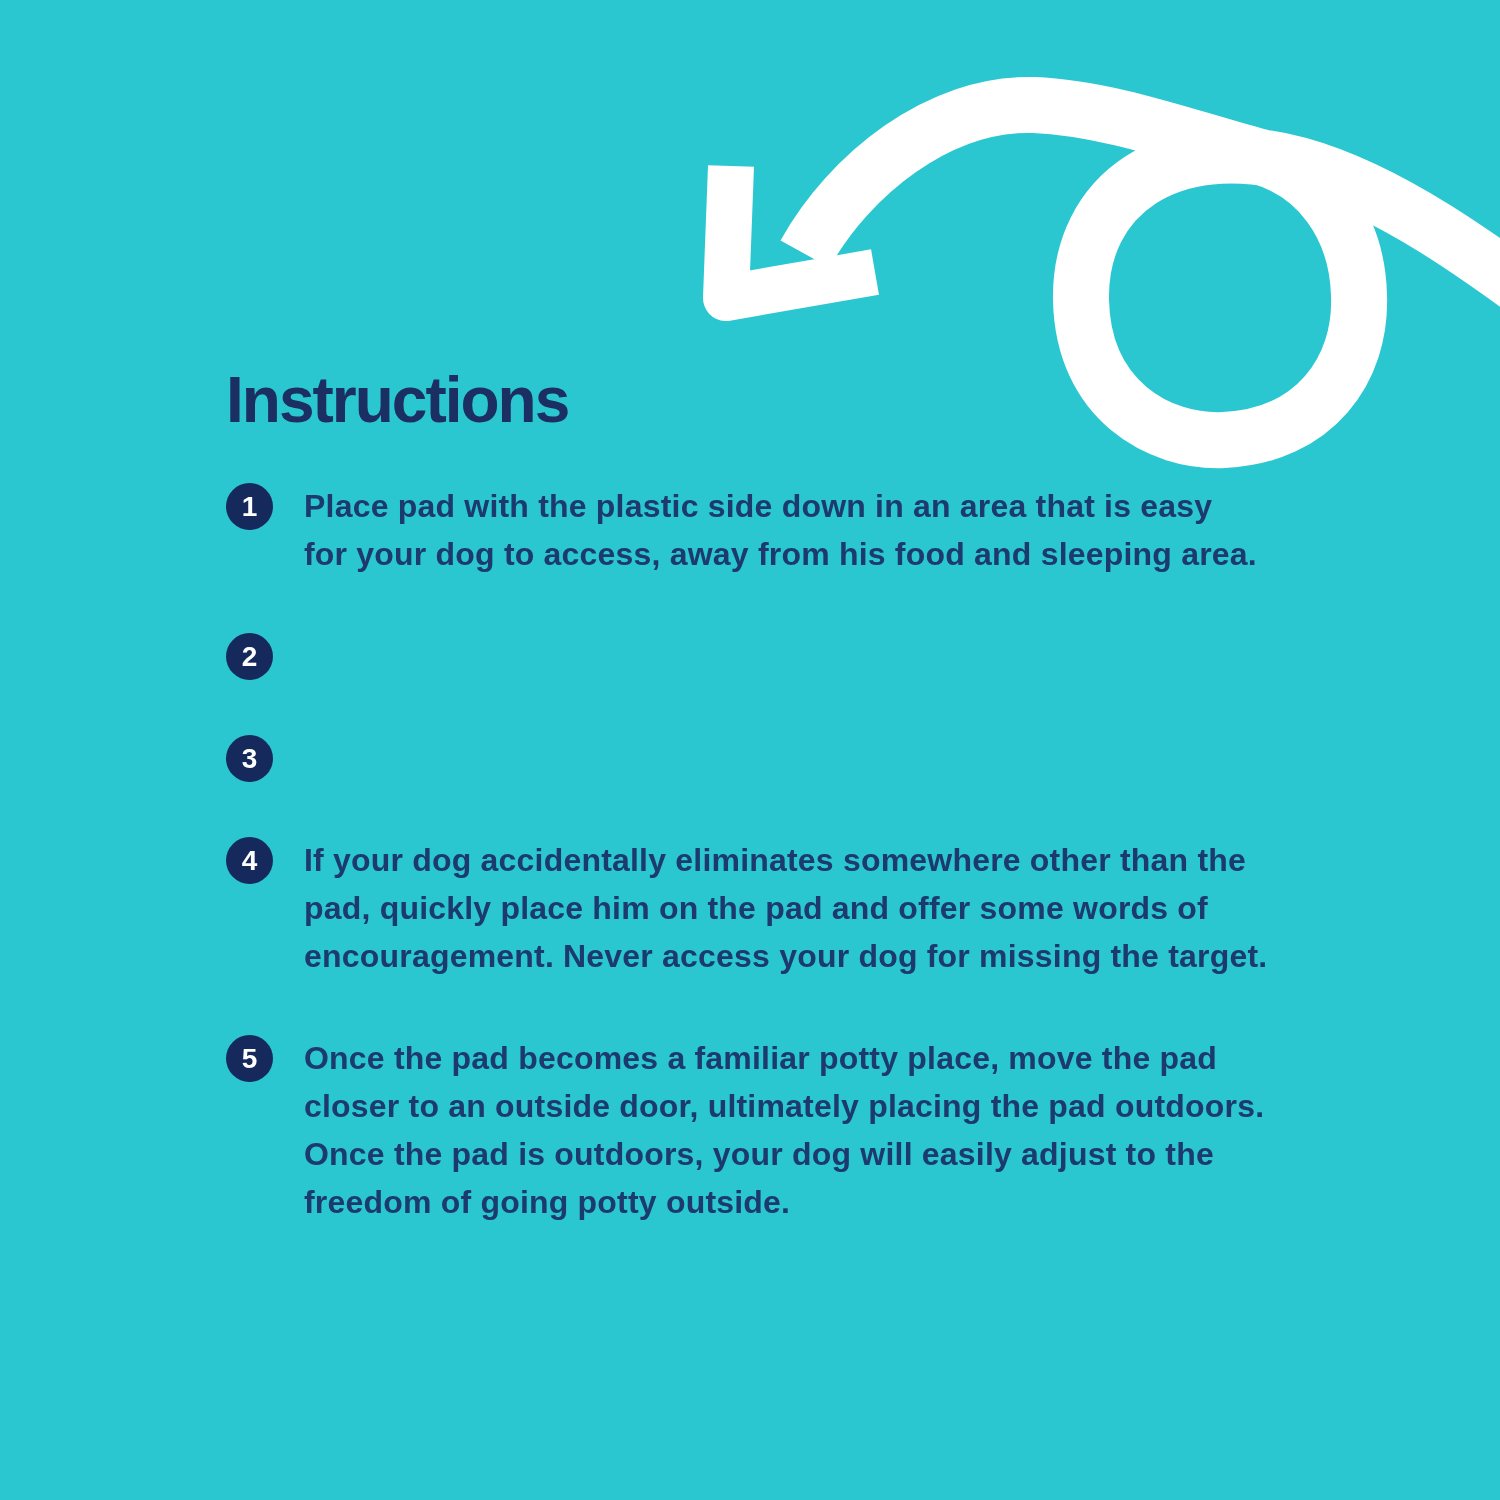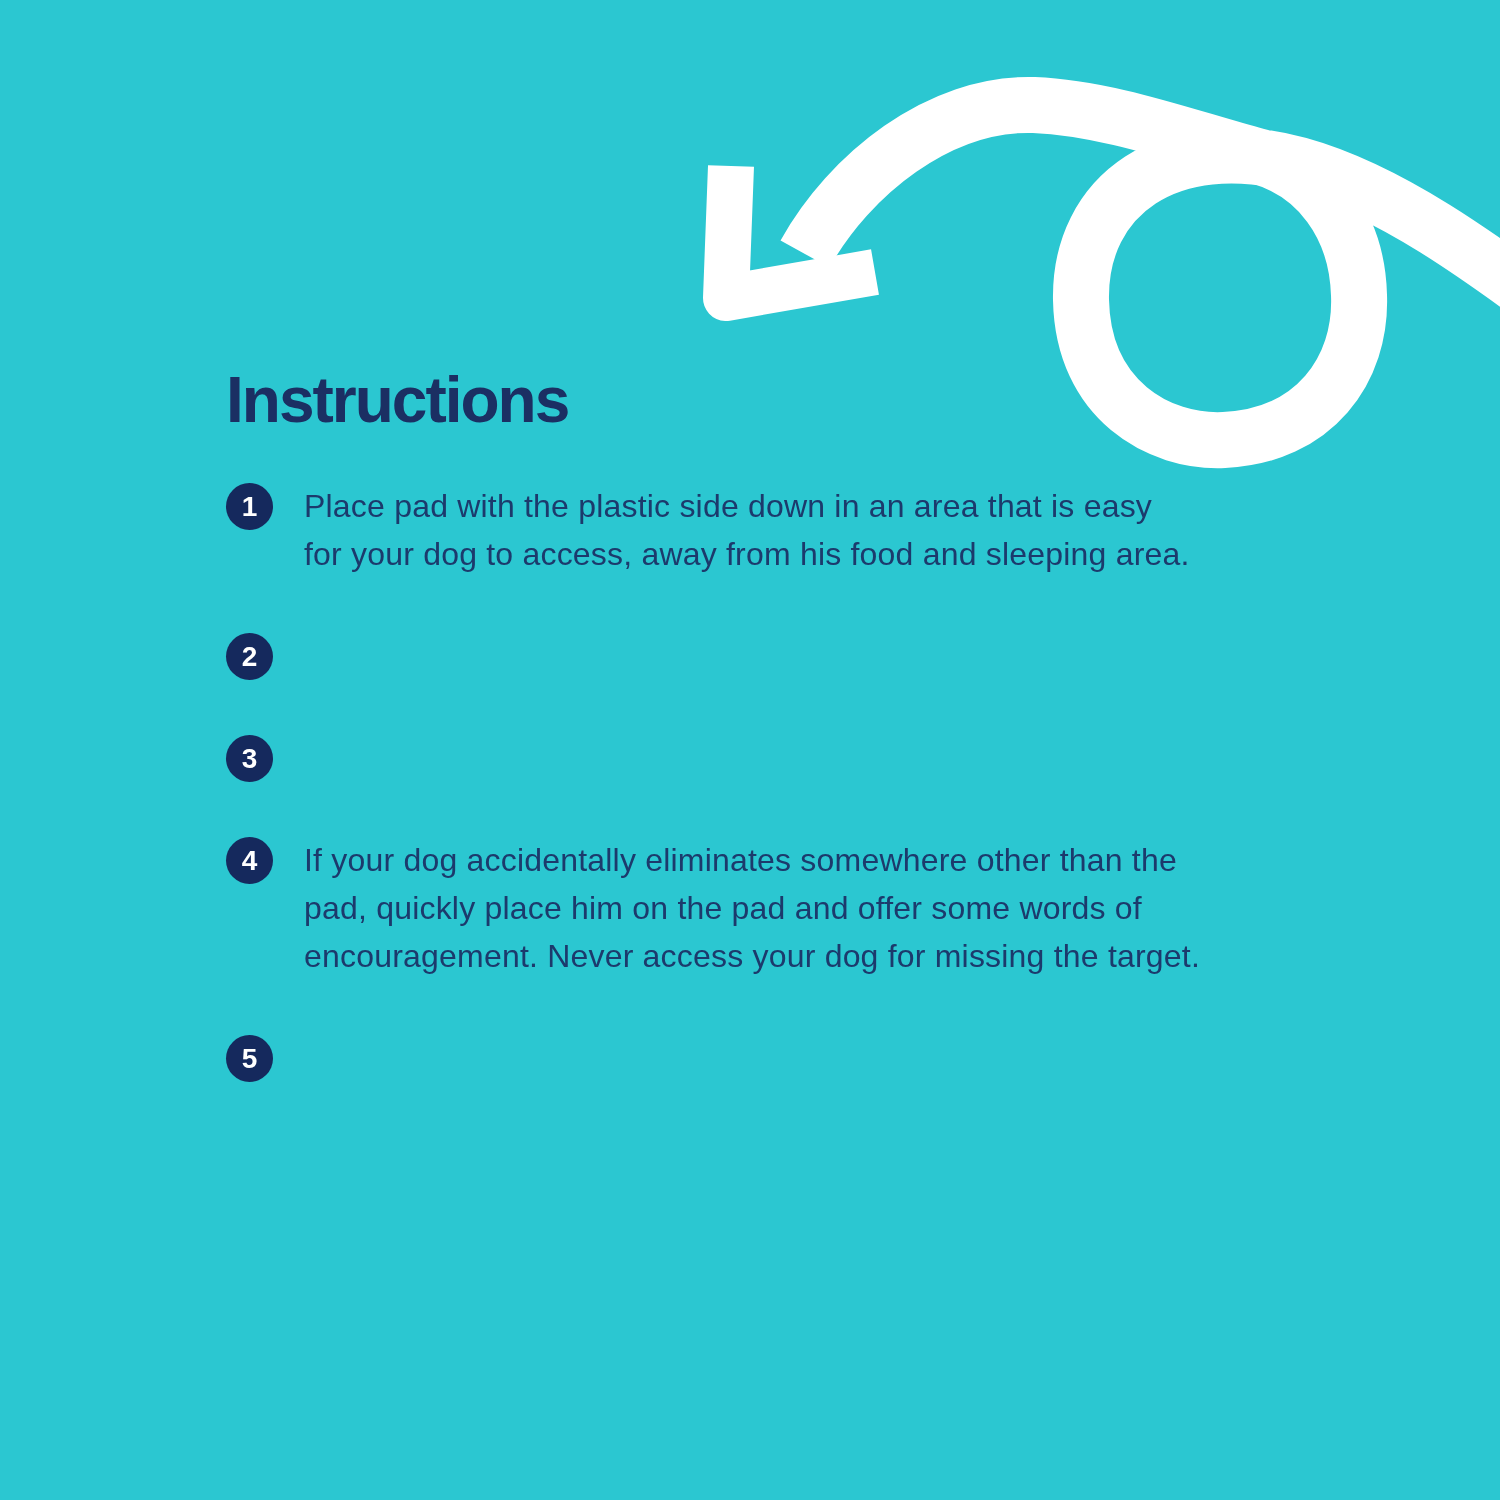--- a/index.html
+++ b/index.html
@@ -68,21 +68,21 @@
     font-weight:bold;
     display:flex;
     align-items:center;
     justify-content:center;
     margin-right:31px;
     margin-top:1px;
   }
   .step-text{
     color:var(--text);
     font-size:32px;
-    font-weight:normal;
+    font-weight:bold;
     line-height:48px;
     white-space:pre-line;
     letter-spacing:0.2px;
   }
 </style>
 </head>
 <body>
 
 <div class="canvas">
 
@@ -116,16 +116,20 @@
         <span class="badge">3</span>
       </li>
       <li class="step">
         <span class="badge">4</span>
         <p class="step-text">If your dog accidentally eliminates somewhere other than the
 pad, quickly place him on the pad and offer some words of
 encouragement. Never access your dog for missing the target.</p>
       </li>
       <li class="step">
         <span class="badge">5</span>
+        <p class="step-text">Once the pad becomes a familiar potty place, move the pad
+closer to an outside door, ultimately placing the pad outdoors.
+Once the pad is outdoors, your dog will easily adjust to the
+freedom of going potty outside.</p>
       </li>
     </ol>
   </div>
 </div>
 
 </body></html>

